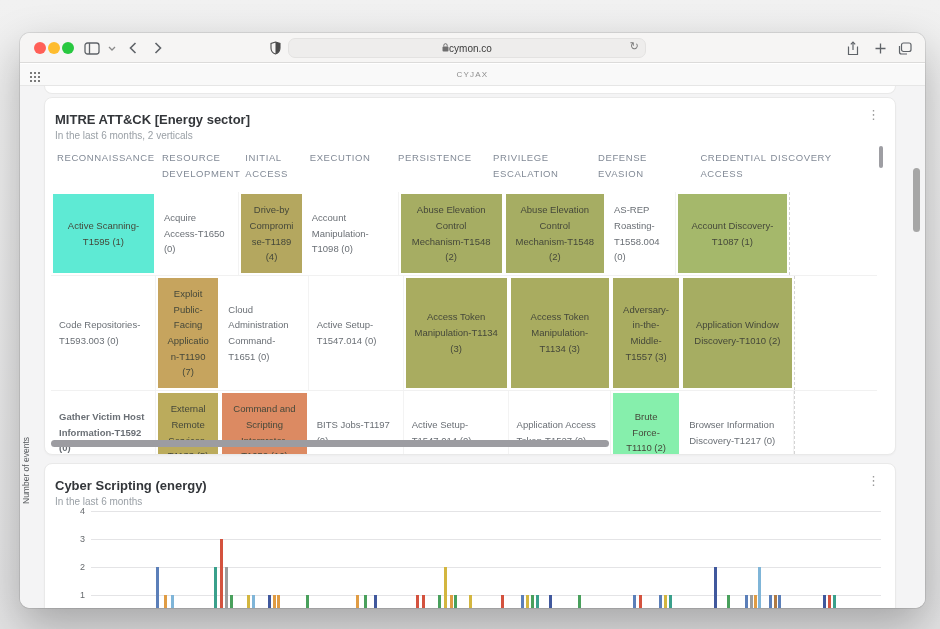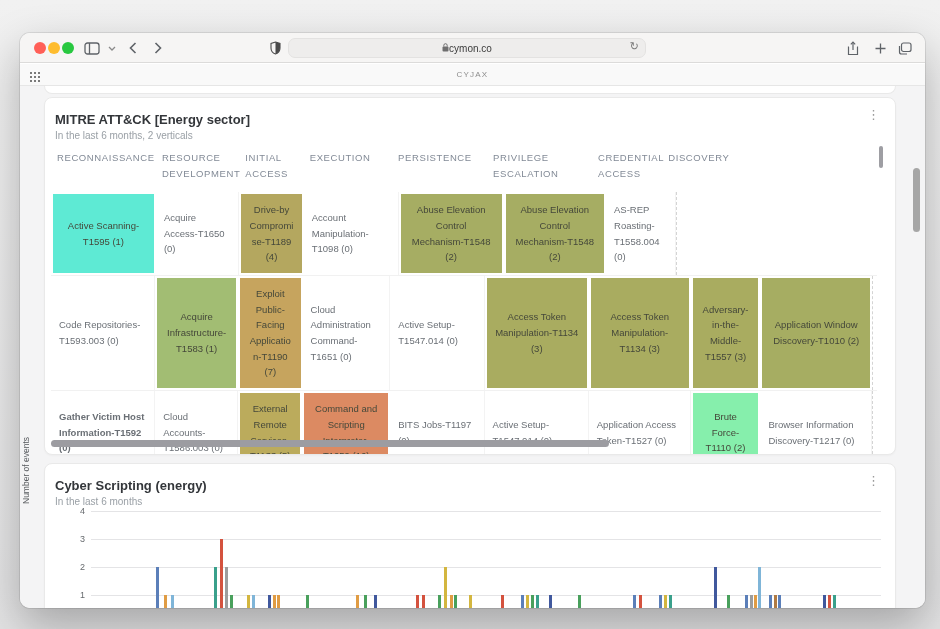--- a/index.html
+++ b/index.html
@@ -152,49 +152,49 @@
         <div class="kebab">⋮</div>
 
         <div class="mtable">
           <div class="hrow">
               <div class="hcol" style="width: 12.7%;">RECONNAISSANCE</div>
               <div class="hcol" style="width: 10.1%;">RESOURCE DEVELOPMENT</div>
               <div class="hcol" style="width: 7.8%;">INITIAL ACCESS</div>
               <div class="hcol" style="width: 10.7%;">EXECUTION</div>
               <div class="hcol" style="width: 11.5%;">PERSISTENCE</div>
               <div class="hcol" style="width: 12.7%;">PRIVILEGE ESCALATION</div>
+              <div class="hcol" style="width: 12.4%;">DEFENSE EVASION</div>
               <div class="hcol" style="width: 8.5%;">CREDENTIAL ACCESS</div>
               <div class="hcol" style="width: 13.6%;">DISCOVERY</div>
             </div>
           <div>
               <div class="trow">
                 <div class="tcell filled" style="width: 12.7%; min-height: 68px; background: #5eead4;">Active Scanning-T1595 (1)</div>
                 <div class="tcell" style="width: 10.1%; min-height: 68px;">Acquire Access-T1650 (0)</div>
                 <div class="tcell filled" style="width: 7.8%; min-height: 68px; background: rgb(180, 167, 95);">Drive-by Compromise-T1189 (4)</div>
                 <div class="tcell" style="width: 11.5%; min-height: 68px;">Account Manipulation-T1098 (0)</div>
                 <div class="tcell filled" style="width: 12.7%; min-height: 68px; background: rgb(166, 173, 99);">Abuse Elevation Control Mechanism-T1548 (2)</div>
                 <div class="tcell filled" style="width: 12.4%; min-height: 68px; background: rgb(166, 173, 99);">Abuse Elevation Control Mechanism-T1548 (2)</div>
                 <div class="tcell" style="width: 8.5%; min-height: 68px;">AS-REP Roasting-T1558.004 (0)</div>
+                <div class="tcell filled" style="width: 13.6%; min-height: 68px; background: rgb(165, 184, 107);">Account Discovery-T1087 (1)</div>
                 <div class="row-sliver"></div>
               </div>
               <div class="trow">
                 <div class="tcell" style="width: 12.7%; min-height: 80px;">Code Repositories-T1593.003 (0)</div>
-                <div class="tcell filled" style="width: 10.1%; min-height: 80px; background: rgb(162, 189, 115);">Acquire Infrastructure-T1583 (1)</div>
                 <div class="tcell filled" style="width: 7.8%; min-height: 80px; background: rgb(198, 164, 94);">Exploit Public-Facing Application-T1190 (7)</div>
                 <div class="tcell" style="width: 10.7%; min-height: 80px;">Cloud Administration Command-T1651 (0)</div>
                 <div class="tcell" style="width: 11.5%; min-height: 80px;">Active Setup-T1547.014 (0)</div>
                 <div class="tcell filled" style="width: 12.7%; min-height: 80px; background: rgb(169, 172, 96);">Access Token Manipulation-T1134 (3)</div>
                 <div class="tcell filled" style="width: 12.4%; min-height: 80px; background: rgb(169, 172, 96);">Access Token Manipulation-T1134 (3)</div>
                 <div class="tcell filled" style="width: 8.5%; min-height: 80px; background: rgb(169, 172, 96);">Adversary-in-the-Middle-T1557 (3)</div>
                 <div class="tcell filled" style="width: 13.6%; min-height: 80px; background: rgb(166, 173, 98);">Application Window Discovery-T1010 (2)</div>
                 <div class="row-sliver"></div>
               </div>
               <div class="trow">
                 <div class="tcell" style="width: 12.7%; min-height: 83px; font-weight: bold;">Gather Victim Host Information-T1592 (0)</div>
-                <div class="tcell" style="width: 10.1%; min-height: 83px;">Cloud Accounts-T1586.003 (0)</div>
                 <div class="tcell filled" style="width: 7.8%; min-height: 83px; background: rgb(187, 171, 92);">External Remote Services-T1133 (5)</div>
                 <div class="tcell filled" style="width: 10.7%; min-height: 83px; background: rgb(220, 138, 98);">Command and Scripting Interpreter-T1059 (16)</div>
                 <div class="tcell" style="width: 11.5%; min-height: 83px;">BITS Jobs-T1197 (0)</div>
                 <div class="tcell" style="width: 12.7%; min-height: 83px;">Active Setup-T1547.014 (0)</div>
                 <div class="tcell" style="width: 12.4%; min-height: 83px;">Application Access Token-T1527 (0)</div>
                 <div class="tcell filled" style="width: 8.5%; min-height: 83px; background: #86efac;">Brute Force-T1110 (2)</div>
                 <div class="tcell" style="width: 13.6%; min-height: 83px;">Browser Information Discovery-T1217 (0)</div>
                 <div class="row-sliver"></div>
               </div>
             </div>

